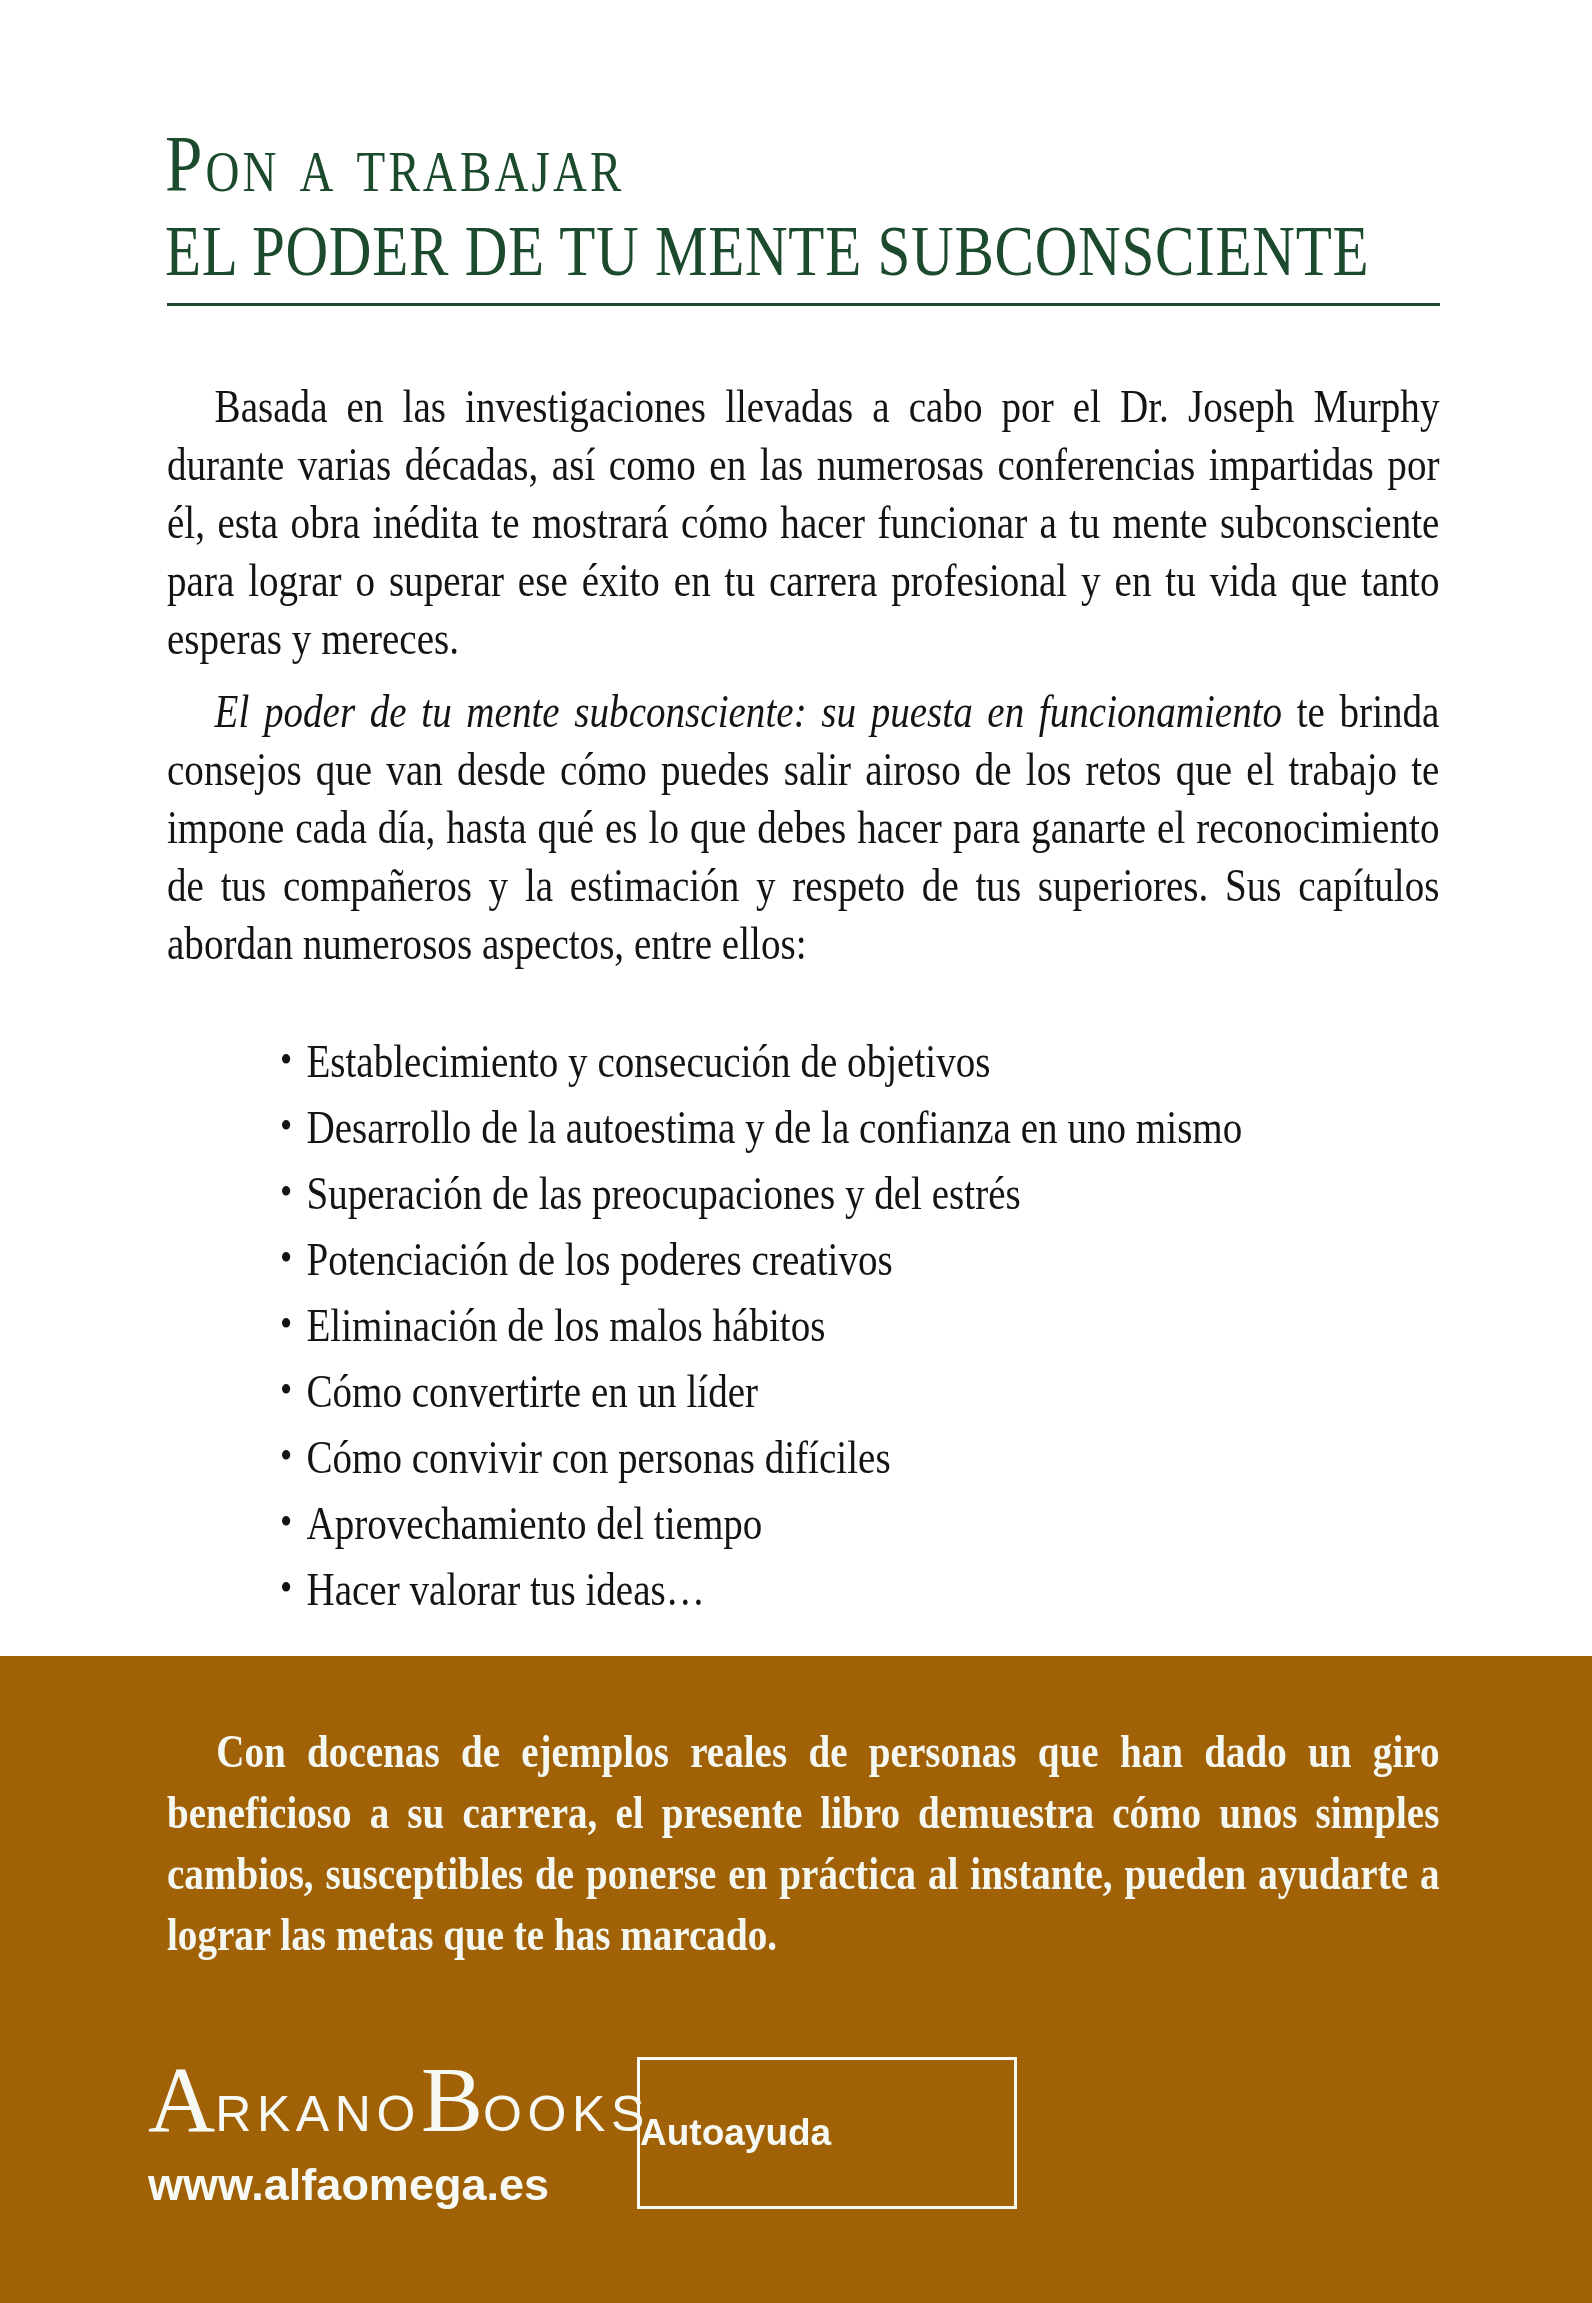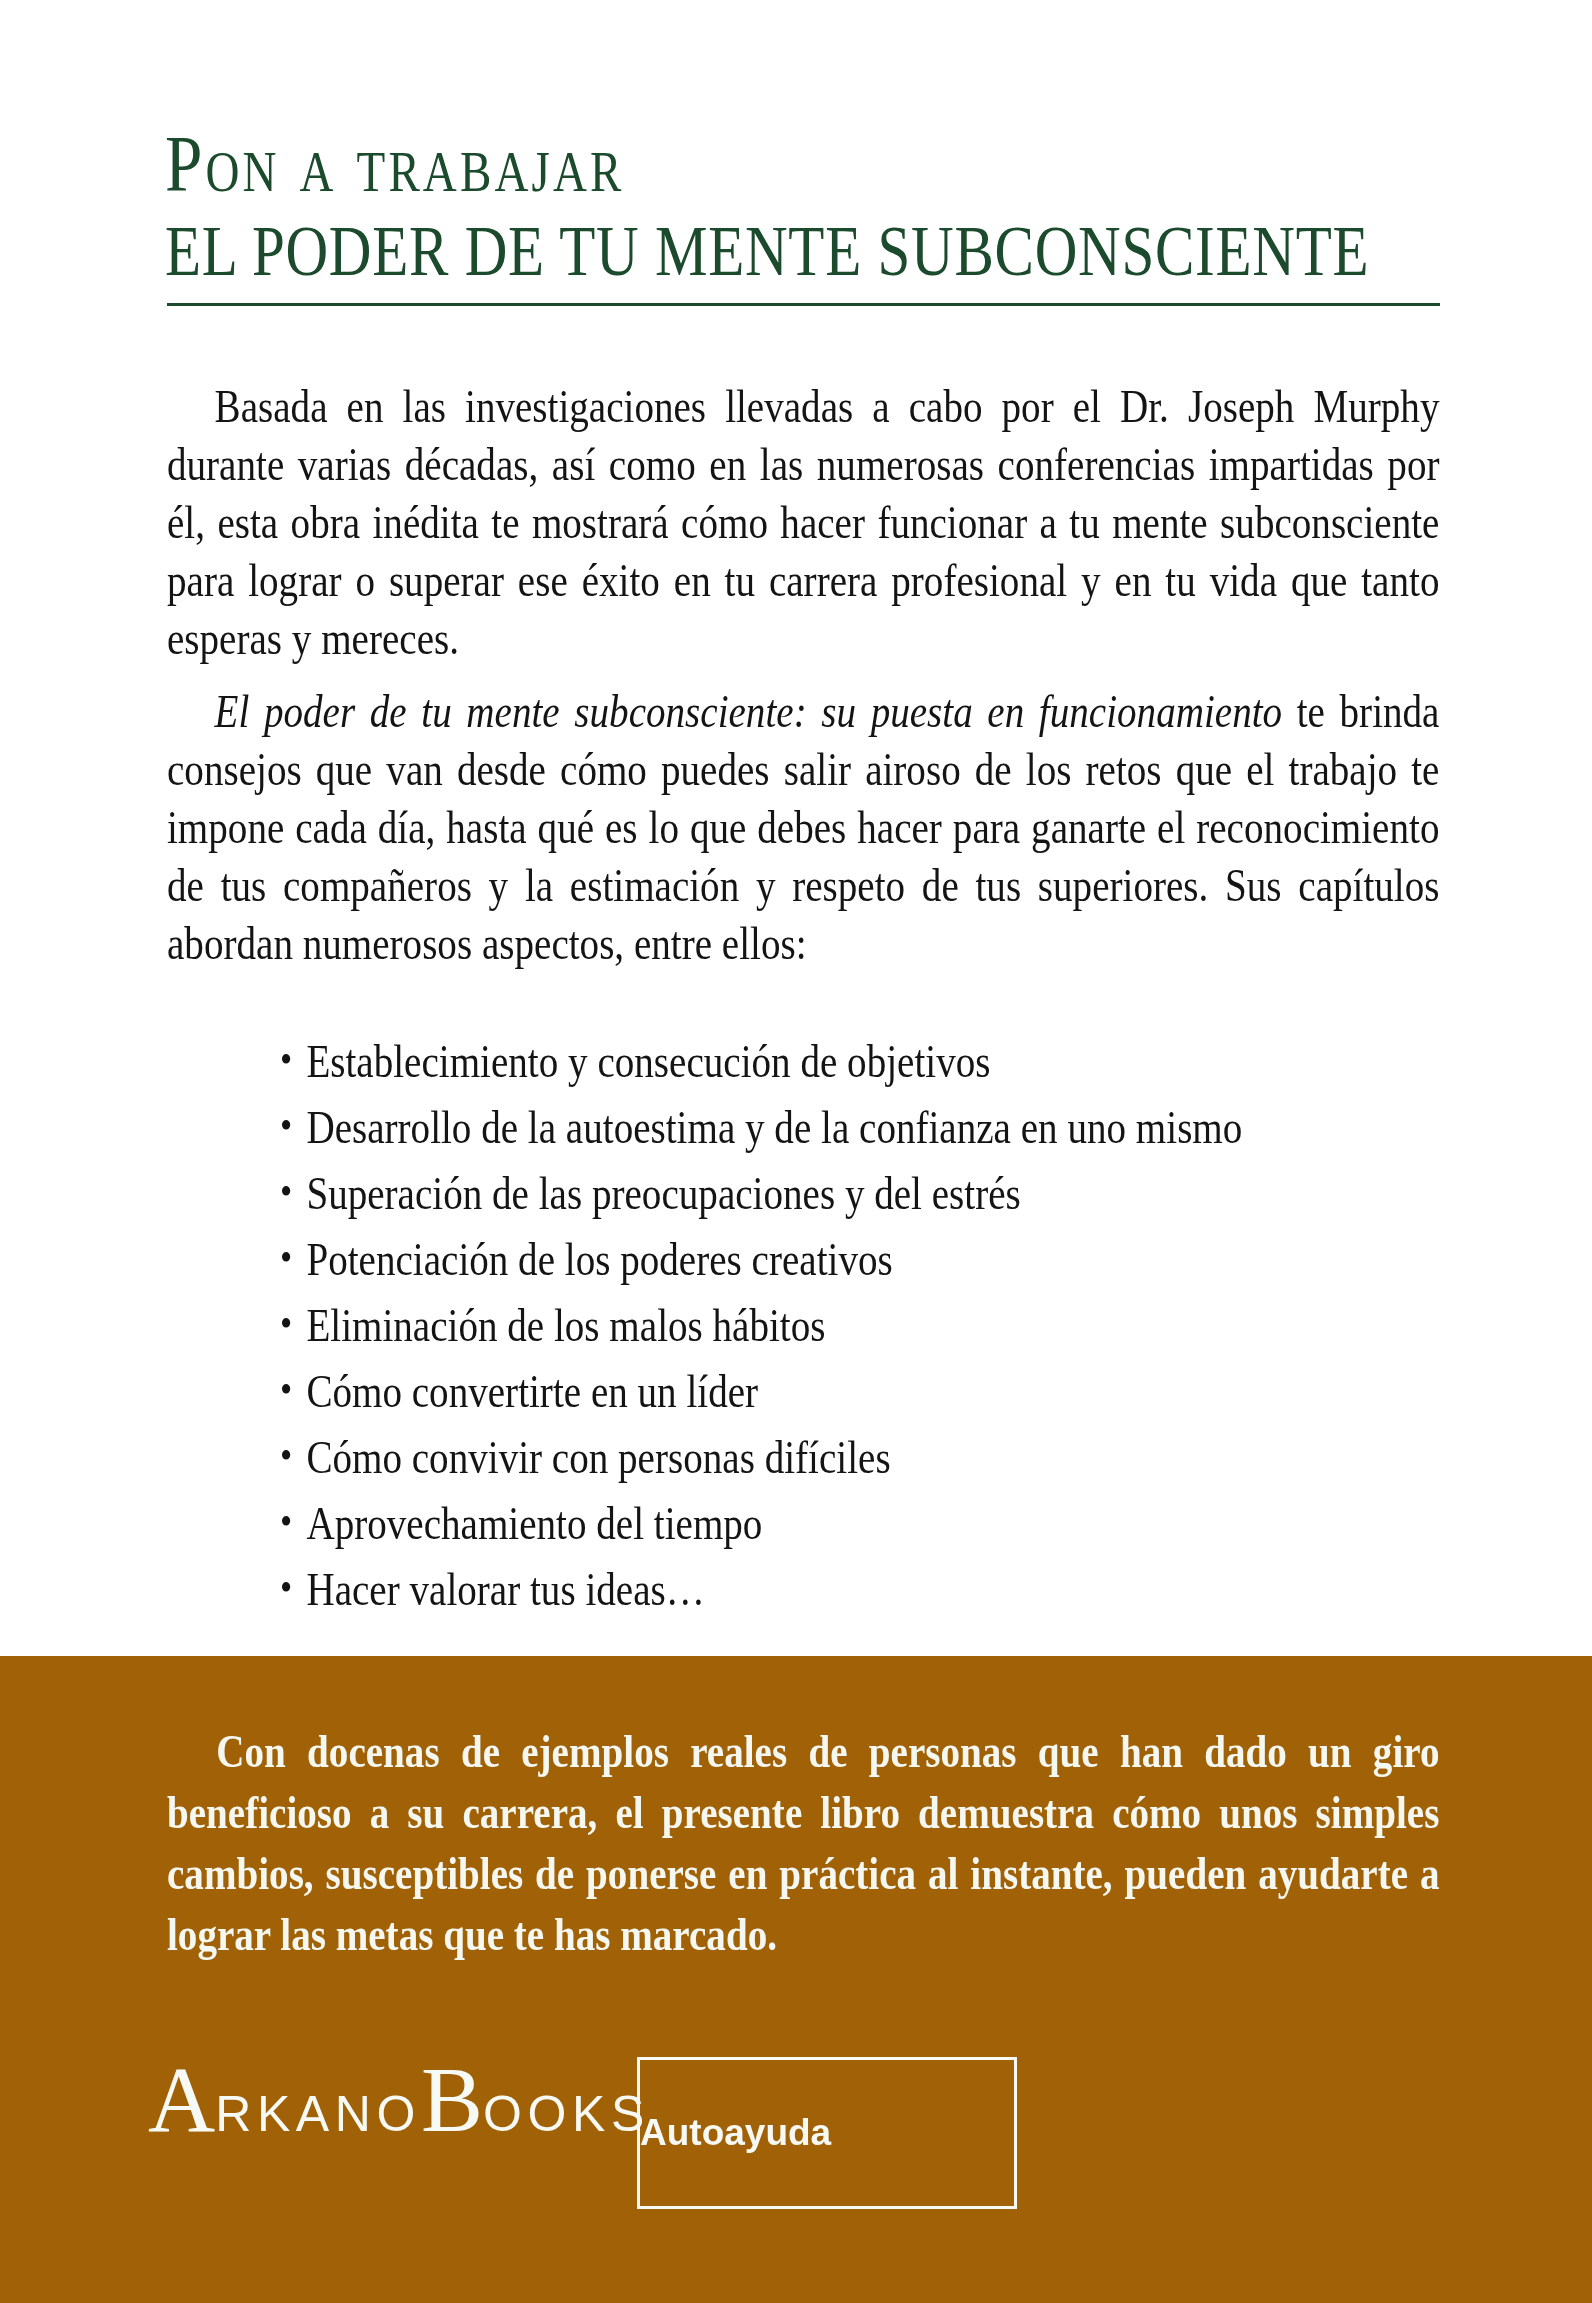--- a/index.html
+++ b/index.html
@@ -176,20 +176,21 @@
         <span>Hacer valorar tus ideas…</span>
       </li>
   </ul>
 
   <div class="green-panel">
 
     <p class="panel-text">Con docenas de ejemplos reales de personas que han dado un giro beneficioso a su carrera, el presente libro demuestra cómo unos simples cambios, susceptibles de ponerse en práctica al instante, pueden ayudarte a lograr las metas que te has marcado.</p>
 
     <div class="publisher">
       <div class="logo-line"><span class="logo-big">A</span><span class="logo-small">RKANO</span><span class="logo-big">B</span><span class="logo-small">OOKS</span></div>
+      <div class="publisher-site">www.alfaomega.es</div>
     </div>
 
     <div class="category-box">
       <span class="category-label">Autoayuda</span>
     </div>
 
 
   </div>
 
 </div>

